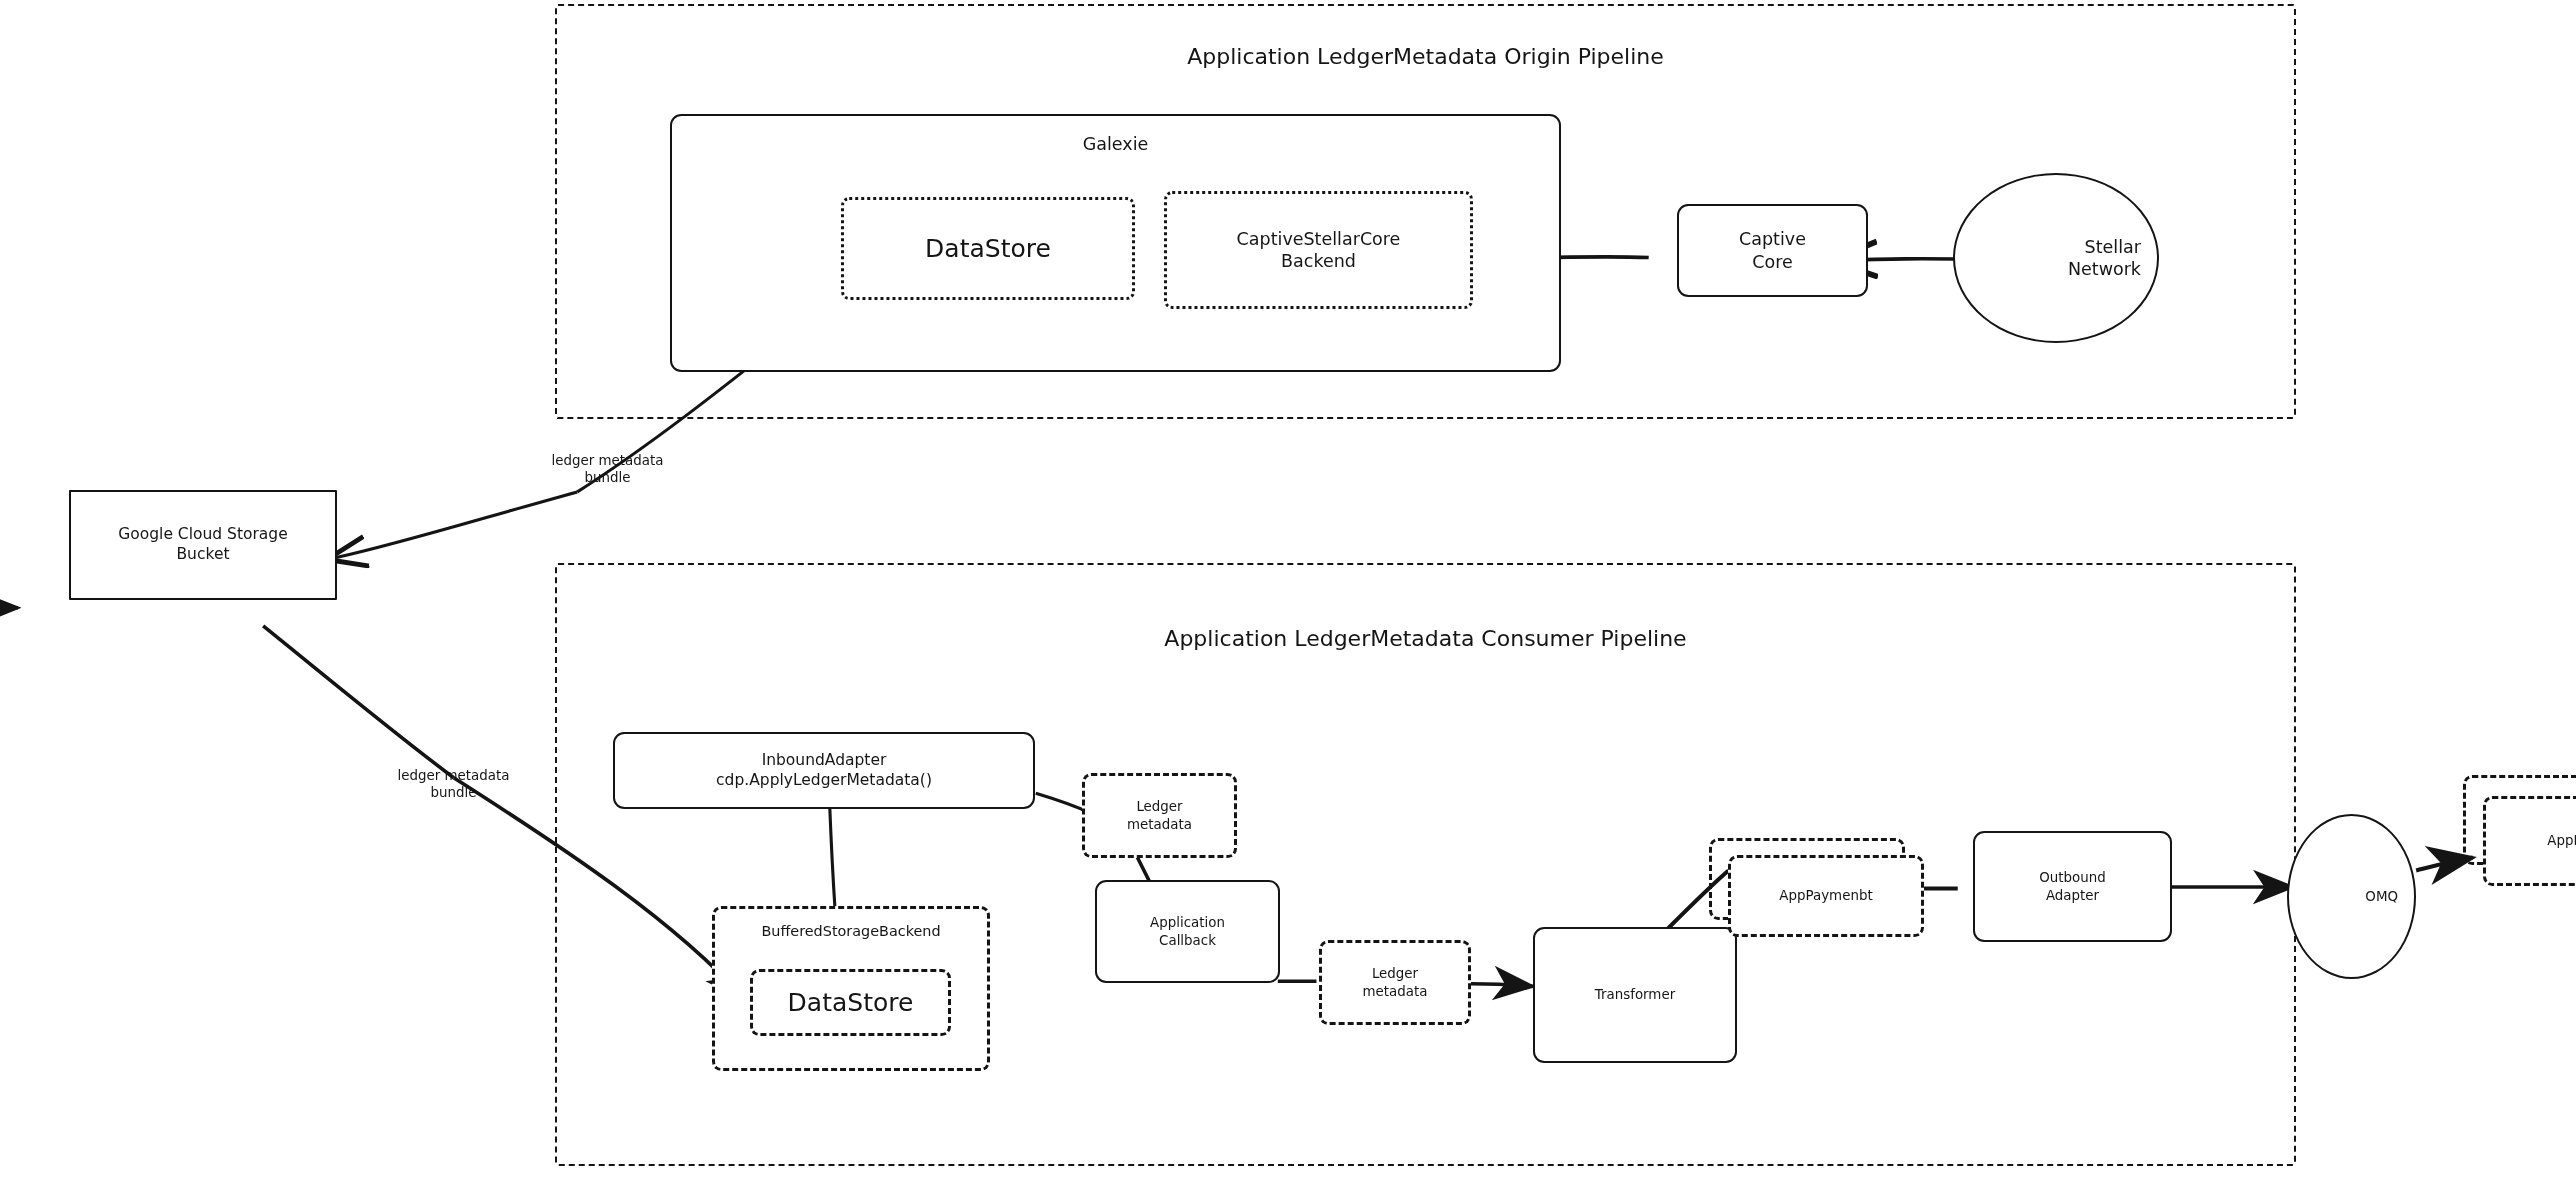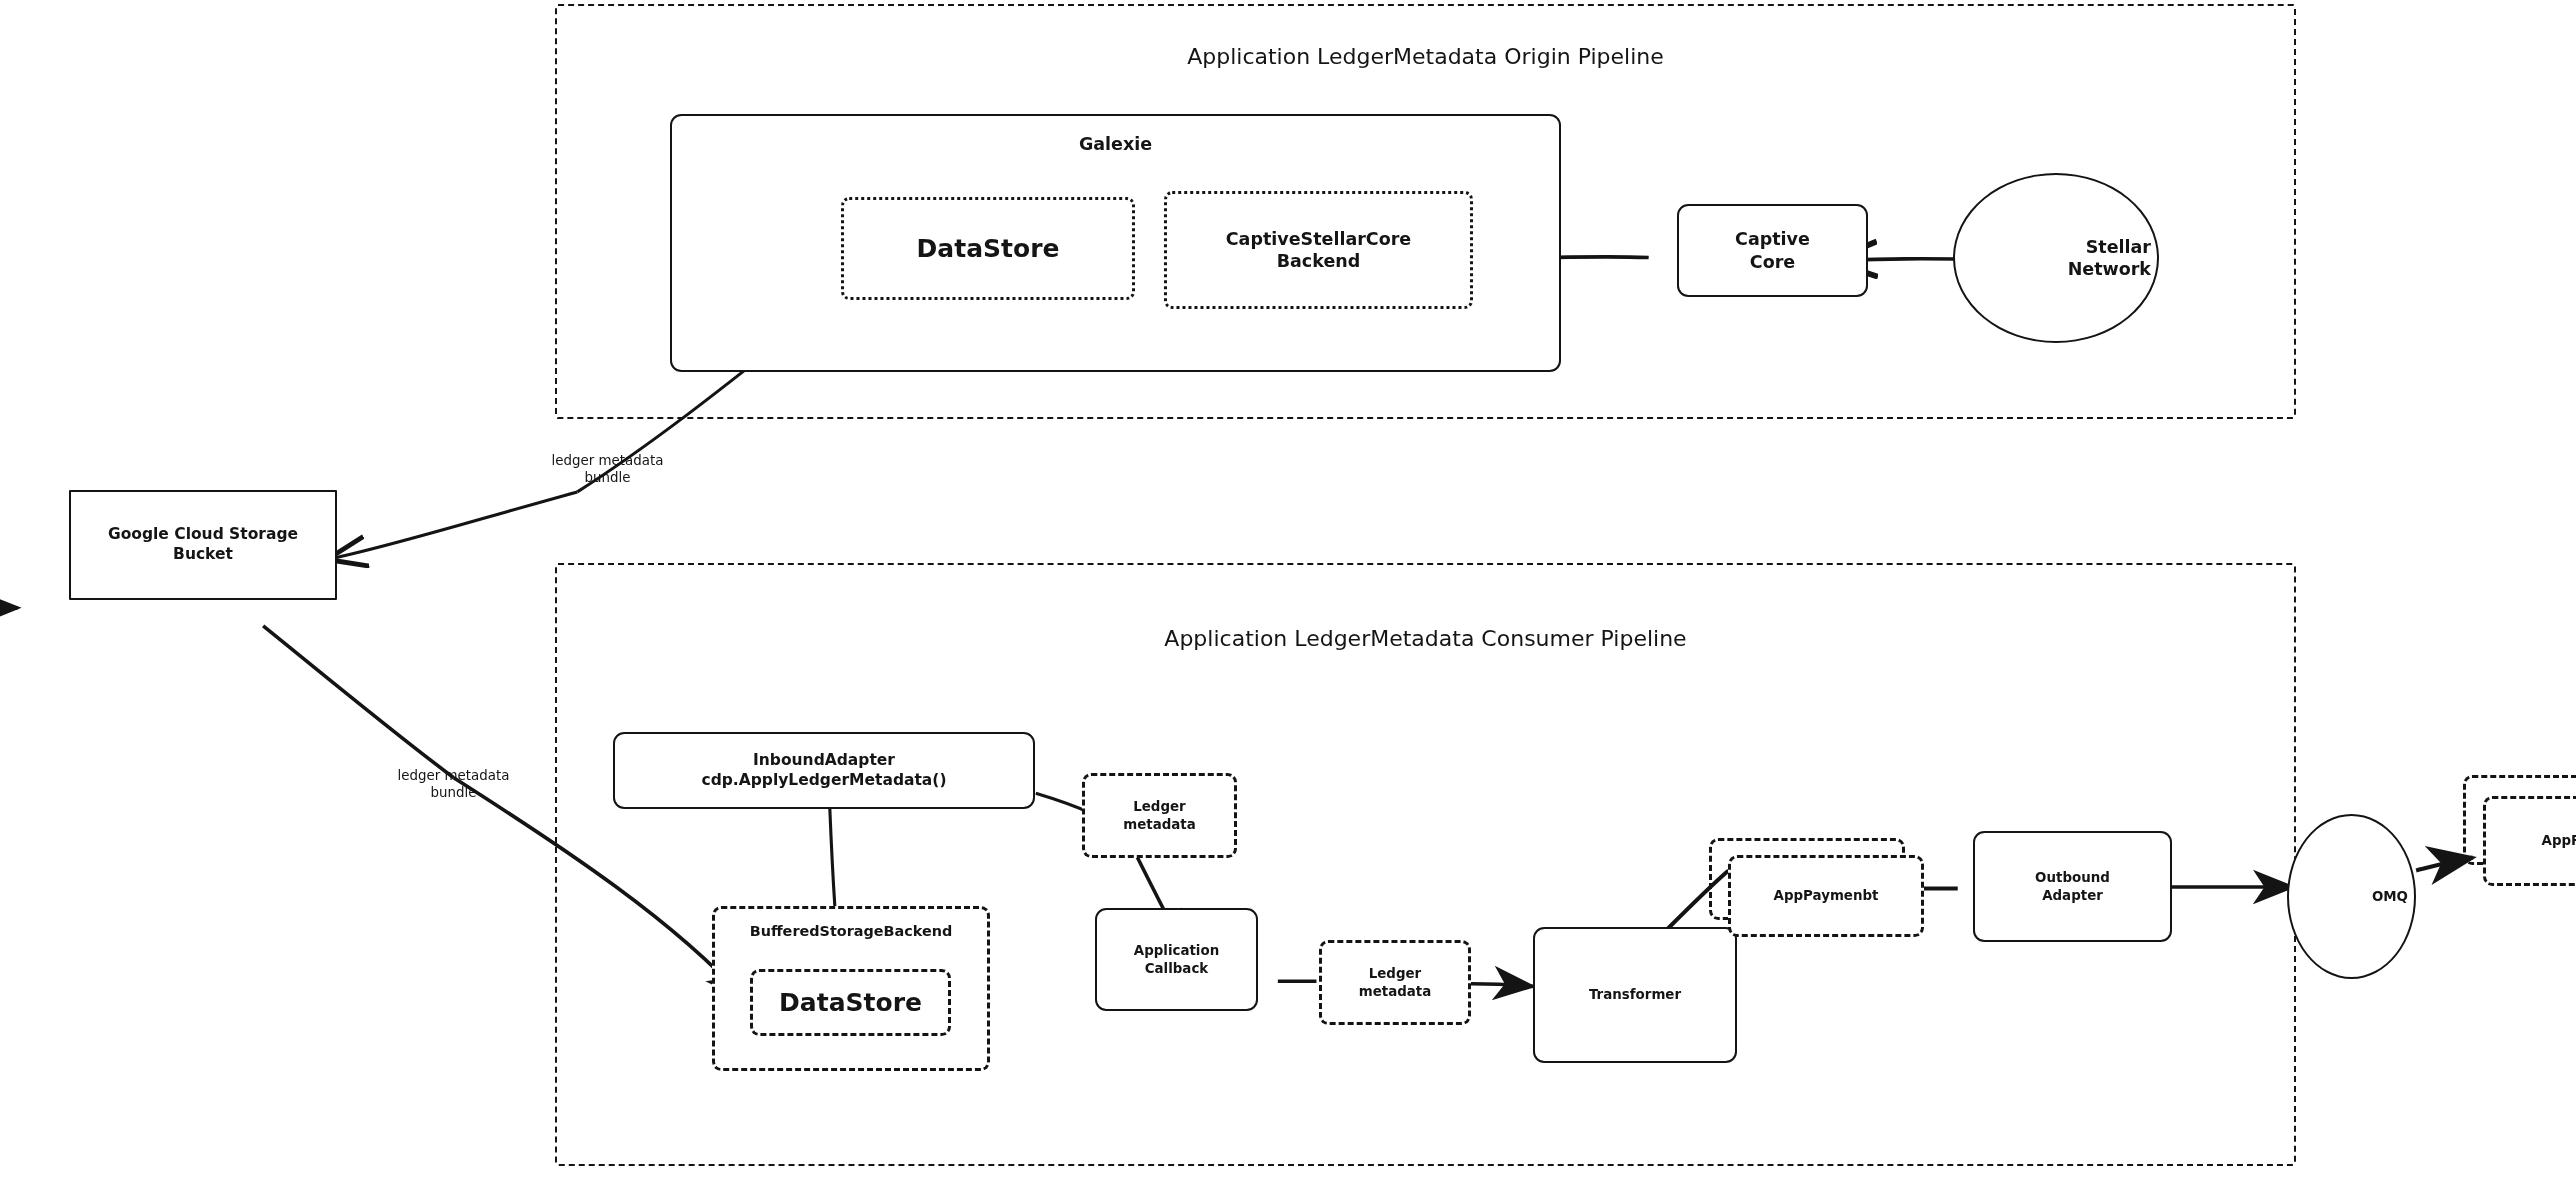--- a/index.html
+++ b/index.html
@@ -17,21 +17,21 @@
     box-sizing:border-box;
     display:flex;
     align-items:center;
     justify-content:center;
     text-align:center;
     line-height:1.28;
     color:#151515;
     background:#ffffff;
     font-family:"DejaVu Sans", sans-serif;
   }
-  .node .lbl{display:block;width:100%;padding:0 6px;font-weight:bold;}
+  .node .lbl{display:block;width:100%;padding:0 16px;}
 
   
   .solid-rect{border:2.1px solid #141414;border-radius:11.3px;}
   .solid-rect-sharp{border:2.1px solid #141414;border-radius:1px;}
   .dashed-rect{border:3.1px dashed #141414;border-radius:9.3px;}
   .dotted-rect{border:3.6px dotted #141414;border-radius:8.2px;}
   .ellipse{border:2.6px solid #141414;border-radius:50%;text-align:right;}
 
   
   .group-frame{
@@ -167,21 +167,21 @@
 
   <div class="node dashed-rect t-node-lg" style="left:750px;top:969px;width:201px;height:67px;">
     <span class="lbl">DataStore</span>
   </div>
 
   <div class="node dashed-rect t-node-xs" style="left:1082px;top:773px;width:155px;height:85px;white-space:pre-line;">
     <span class="lbl">Ledger
 metadata</span>
   </div>
 
-  <div class="node solid-rect t-node-xs" style="left:1095px;top:908px;width:163px;height:103px;white-space:pre-line;">
+  <div class="node solid-rect t-node-xs" style="left:1095px;top:880px;width:185px;height:103px;white-space:pre-line;">
     <span class="lbl">Application
 Callback</span>
   </div>
 
   <div class="node dashed-rect t-node-xs" style="left:1319px;top:940px;width:152px;height:85px;white-space:pre-line;">
     <span class="lbl">Ledger
 metadata</span>
   </div>
 
   <div class="node solid-rect t-node-xs" style="left:1533px;top:927px;width:204px;height:136px;">

